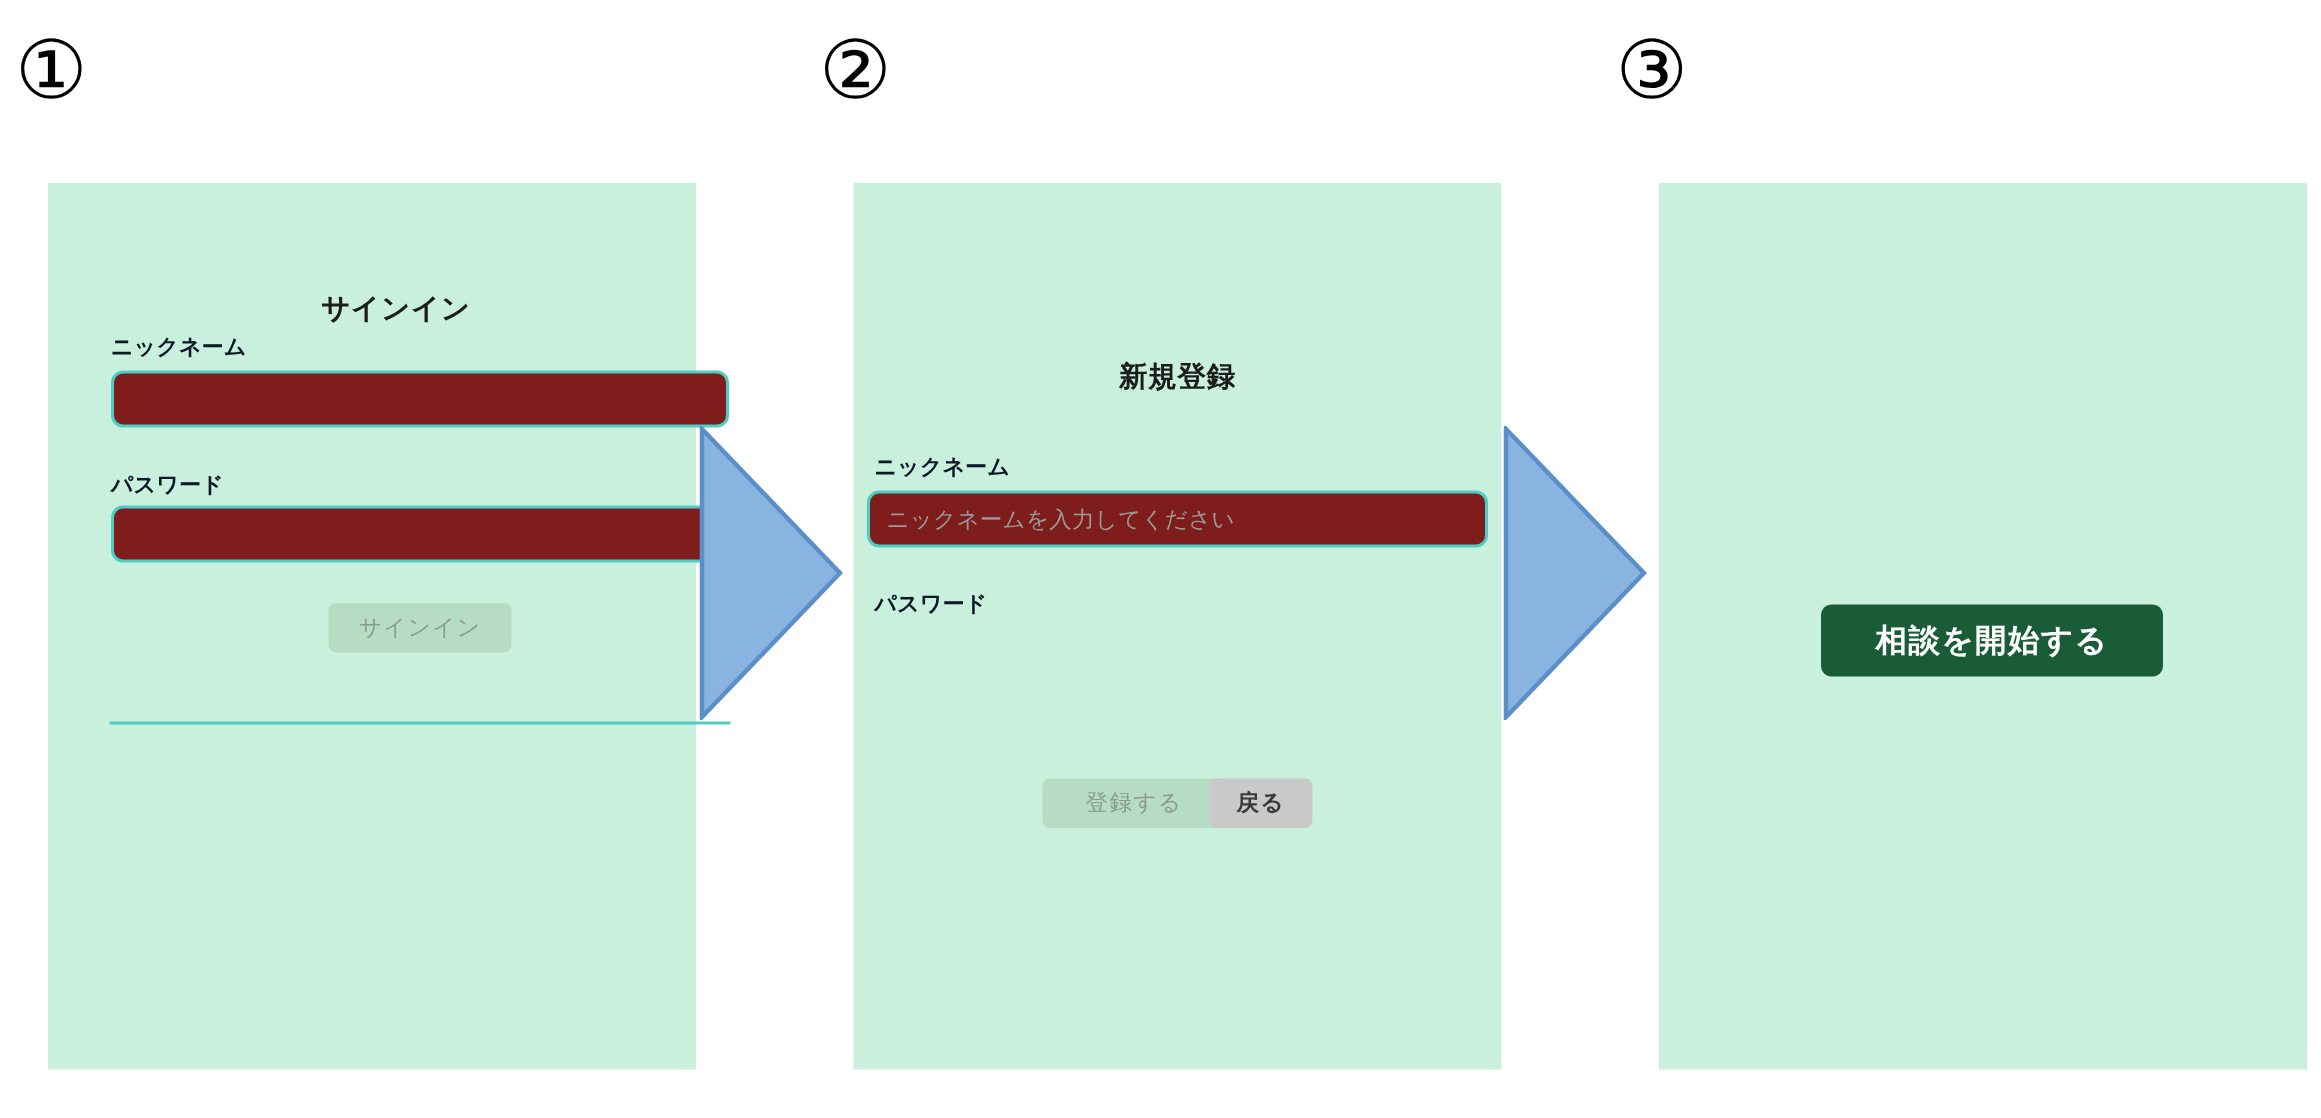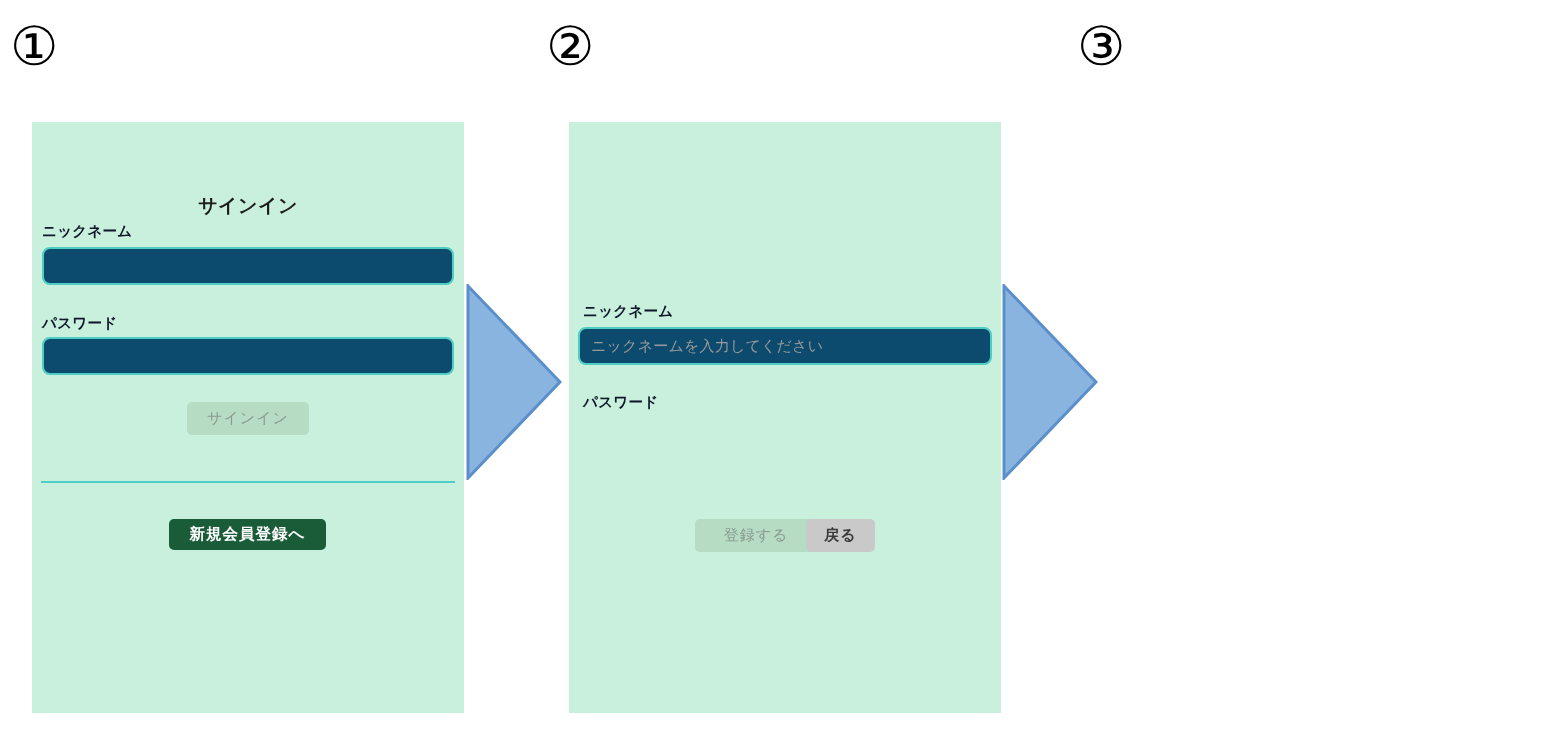--- a/index.html
+++ b/index.html
@@ -32,21 +32,21 @@
   #marker-3 { left: 1077px; top: 20px; }
 
   
   .panel {
     position: absolute;
     top: 122px;
     width: 432px;
     height: 591px;
     background: #c8f0dc;
   }
-  #panel-1 { left: 32px; }
+  #panel-1 { left: 32px; padding-left: 32px; }
   #panel-2 { left: 569px; }
   #panel-3 { left: 1106px; }
 
   .panel-inner {
     position: relative;
     width: 100%;
     height: 100%;
   }
 
   
@@ -69,21 +69,21 @@
     font-size: 14.5px;
     font-weight: bold;
     color: #0f172a;
     letter-spacing: 0.3px;
   }
 
   
   .text-input {
     position: absolute;
     height: 38px;
-    background: #0c4a6e;
+    background: #7f1d1d;
     border: 2px solid #4ecdc4;
     border-radius: 8px;
     display: flex;
     align-items: center;
     padding: 0 11px;
     font-size: 15px;
   }
   .placeholder-text {
     color: #9a9a9a;
     font-size: 15px;
@@ -161,34 +161,34 @@
       <div class="field-label" style="left:10px; top:192px;">パスワード</div>
 
       <div class="text-input" style="left:10px; top:215px; width:412px;">
         <span class="placeholder-text"></span>
       </div>
 
       <div class="btn btn-disabled" style="left:155px; top:280px; width:122px; height:33px;">サインイン</div>
 
       <div class="divider" style="left:9px; top:359px; width:414px;"></div>
 
-      <div class="btn btn-primary" style="left:137px; top:397px; width:157px; height:31px; font-size:15.5px;">新規会員登録へ</div>
 
     </div>
   </div>
 
   <div class="arrow" id="arrow-1">
     <svg width="96" height="196" viewBox="0 0 96 196" xmlns="http://www.w3.org/2000/svg">
       <polygon points="2,2 94,98 2,194" fill="#8ab4e0" stroke="#5b8fc9" stroke-width="3" stroke-linejoin="miter"></polygon>
     </svg>
   </div>
 
   <div class="panel" id="panel-2">
     <div class="panel-inner">
 
+      <div class="screen-title" id="title-2">新規登録</div>
 
       <div class="field-label" style="left:14px; top:180px;">ニックネーム</div>
 
       <div class="text-input" style="left:9px; top:205px; width:414px;">
         <span class="placeholder-text">ニックネームを入力してください</span>
       </div>
 
       <div class="field-label" style="left:14px; top:271px;">パスワード</div>
 
 
@@ -198,14 +198,21 @@
 
     </div>
   </div>
 
   <div class="arrow" id="arrow-2">
     <svg width="96" height="196" viewBox="0 0 96 196" xmlns="http://www.w3.org/2000/svg">
       <polygon points="2,2 94,98 2,194" fill="#8ab4e0" stroke="#5b8fc9" stroke-width="3" stroke-linejoin="miter"></polygon>
     </svg>
   </div>
 
+  <div class="panel" id="panel-3">
+    <div class="panel-inner">
+
+      <div class="btn btn-primary" style="left:108px; top:281px; width:228px; height:48px; font-size:21px; border-radius:7px;">相談を開始する</div>
+
+    </div>
+  </div>
 
 </div>
 
 </body></html>

